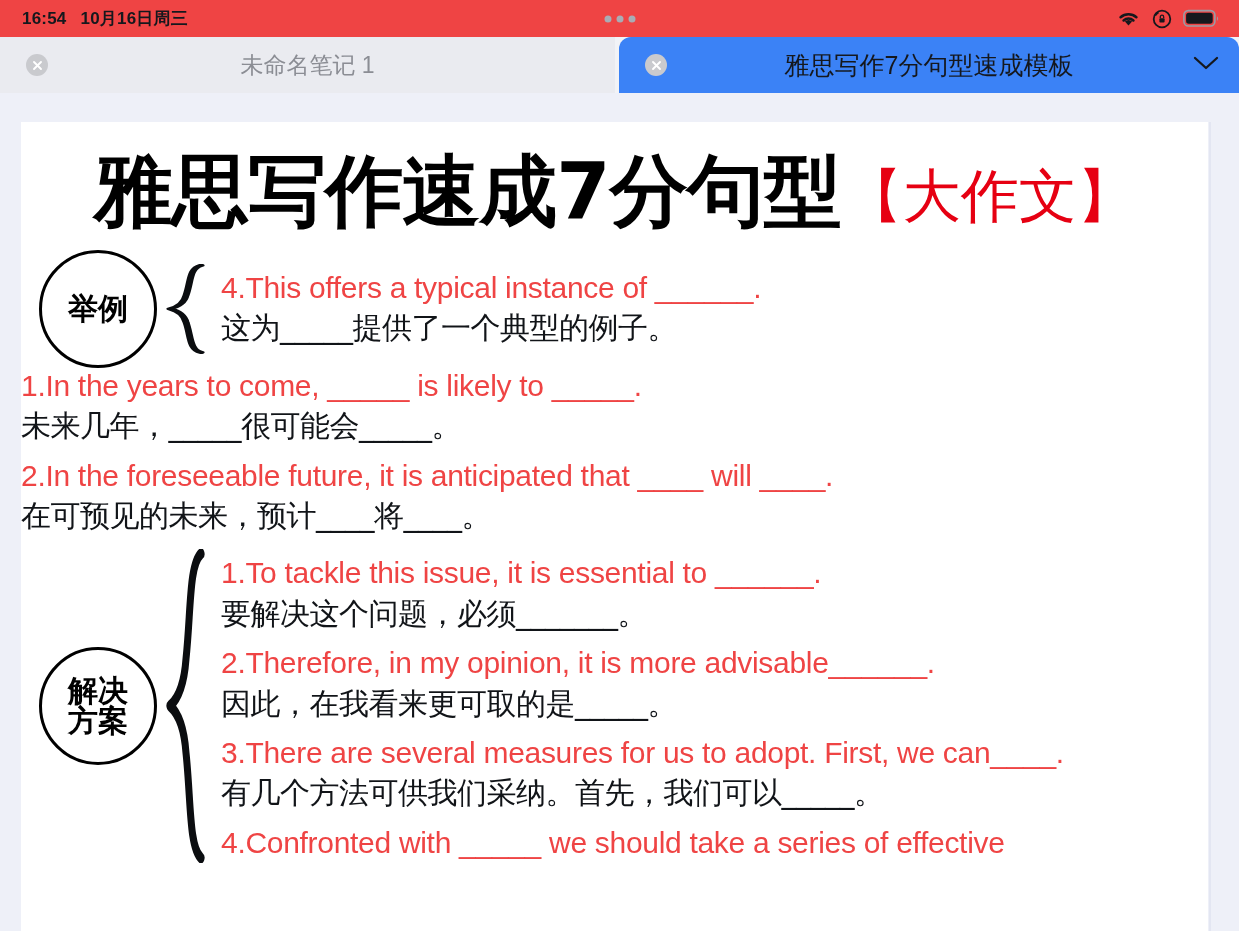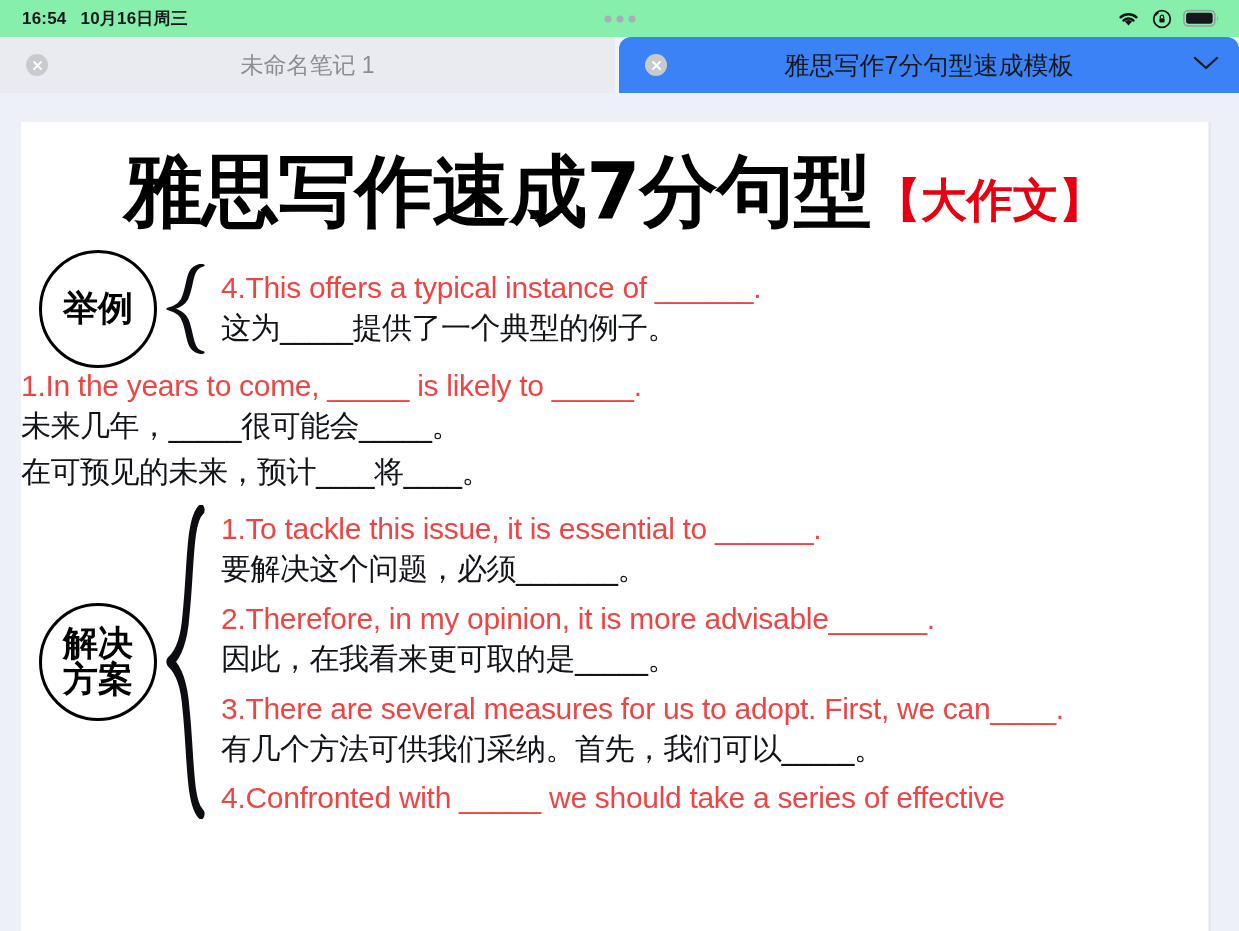--- a/index.html
+++ b/index.html
@@ -7,21 +7,21 @@
     width: 1239px; height: 931px;
     overflow: hidden;
     background: #eef0f8;
     font-family: "Liberation Sans", "DejaVu Sans", sans-serif;
   }
 
   
   .statusbar {
     position: absolute; top: 0; left: 0;
     width: 1239px; height: 37px;
-    background: #86efac;
+    background: #ef4444;
     display: flex; align-items: center;
   }
   .sb-left {
     display: flex; align-items: baseline; gap: 14px;
     margin-left: 22px;
     font-size: 17px; font-weight: 700; color: #15181d;
     letter-spacing: .2px;
   }
   .sb-dots {
     position: absolute; left: 50%; top: 50%;
@@ -104,21 +104,21 @@
     display: flex; align-items: baseline; justify-content: center;
     white-space: nowrap;
   }
   .heading-main {
     font-family: "DejaVu Sans", sans-serif;
     font-size: 78px; font-weight: 700; color: #000;
     letter-spacing: -1px;
   }
   .heading-tag {
     font-family: "DejaVu Sans", sans-serif;
-    font-size: 46px; font-weight: 700; color: #e60012;
+    font-size: 58px; font-weight: 400; color: #e60012;
     margin-left: 4px; position: relative; top: -2px;
   }
 
   
   .content {
     position: absolute; left: 0; top: 138px;
     width: 1187px;
   }
   .group {
     position: relative;
@@ -135,21 +135,21 @@
     transform: translateY(-50%);
     width: 118px; height: 118px;
     border: 3px solid #000;
     border-radius: 50%;
     display: flex; flex-direction: column;
     align-items: center; justify-content: center;
     background: #fff;
   }
   .circle span {
     font-family: "DejaVu Sans", sans-serif;
-    font-size: 35px; font-weight: 700; color: #000;
+    font-size: 30px; font-weight: 700; color: #000;
     line-height: 1.02;
     letter-spacing: 0px;
   }
   .brace {
     position: absolute;
     right: 12px; top: 4px; bottom: 4px;
     width: 44px;
   }
   .brace svg { width: 100%; height: 100%; display:block; }
 
@@ -265,20 +265,21 @@
         </div>
         <div class="lines">
           <div class="line-en">4.This offers a typical instance of ______.</div>
           <div class="line-zh">这为_____提供了一个典型的例子。</div>
         </div>
       </div>
       <div class="group">
         <div class="lines">
           <div class="line-en">1.In the years to come, _____ is likely to _____.</div>
           <div class="line-zh">未来几年，_____很可能会_____。</div>
+          <div class="line-en">2.In the foreseeable future, it is anticipated that ____ will ____.</div>
           <div class="line-zh">在可预见的未来，预计____将____。</div>
         </div>
       </div>
       <div class="group">
         <div class="gutter">
           <div class="circle">
             <span>解决</span>
             <span>方案</span>
           </div>
           <div class="brace">

